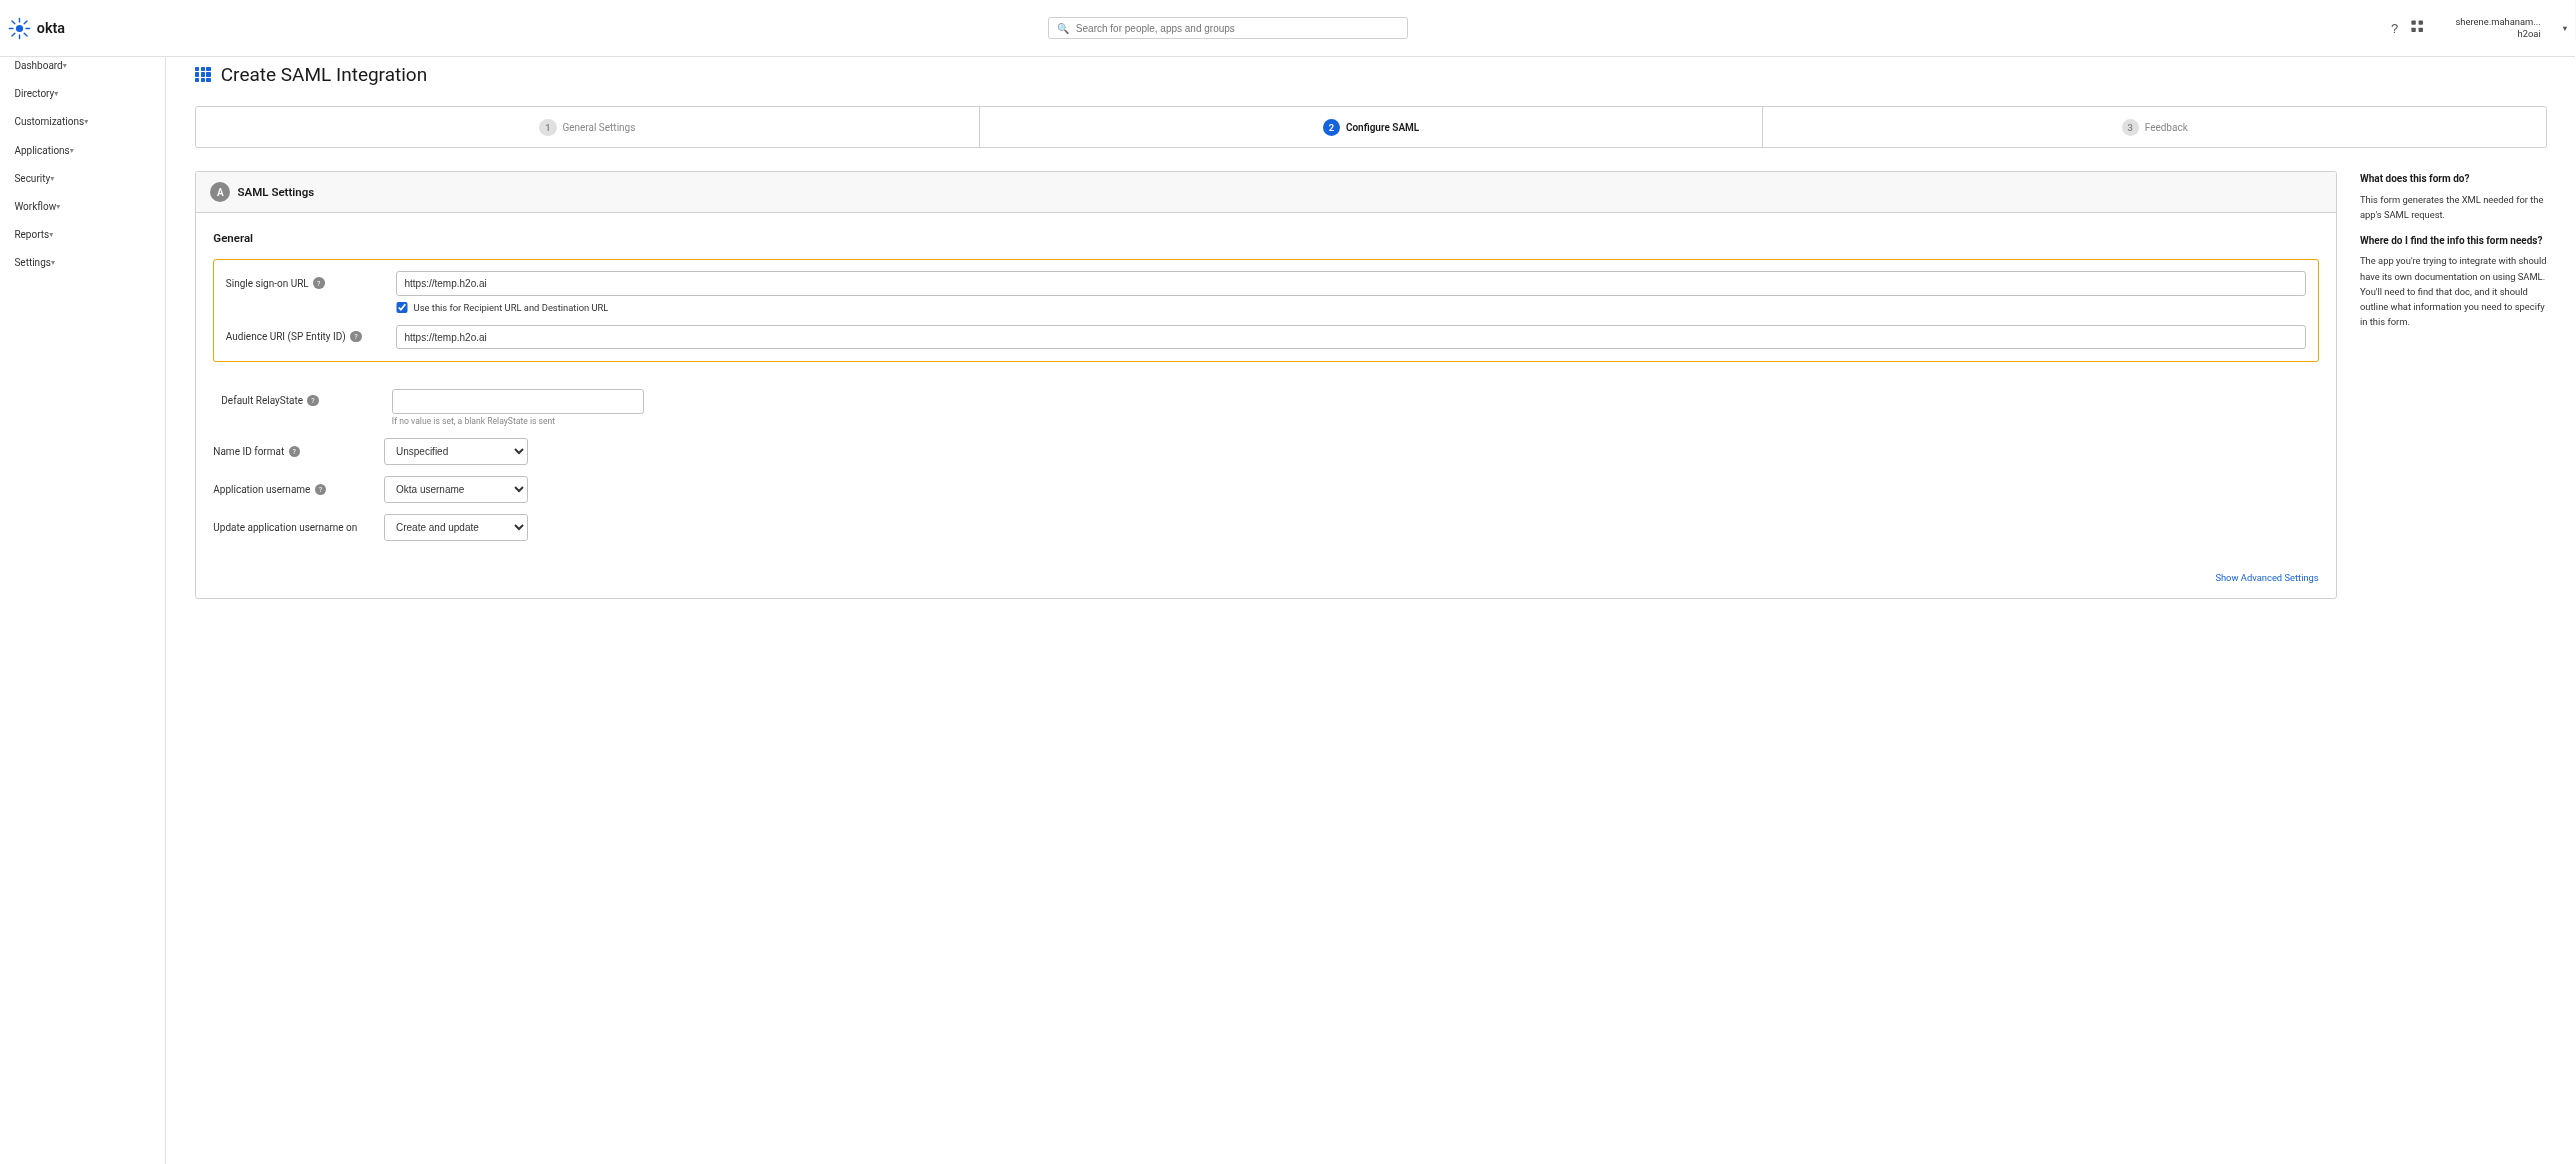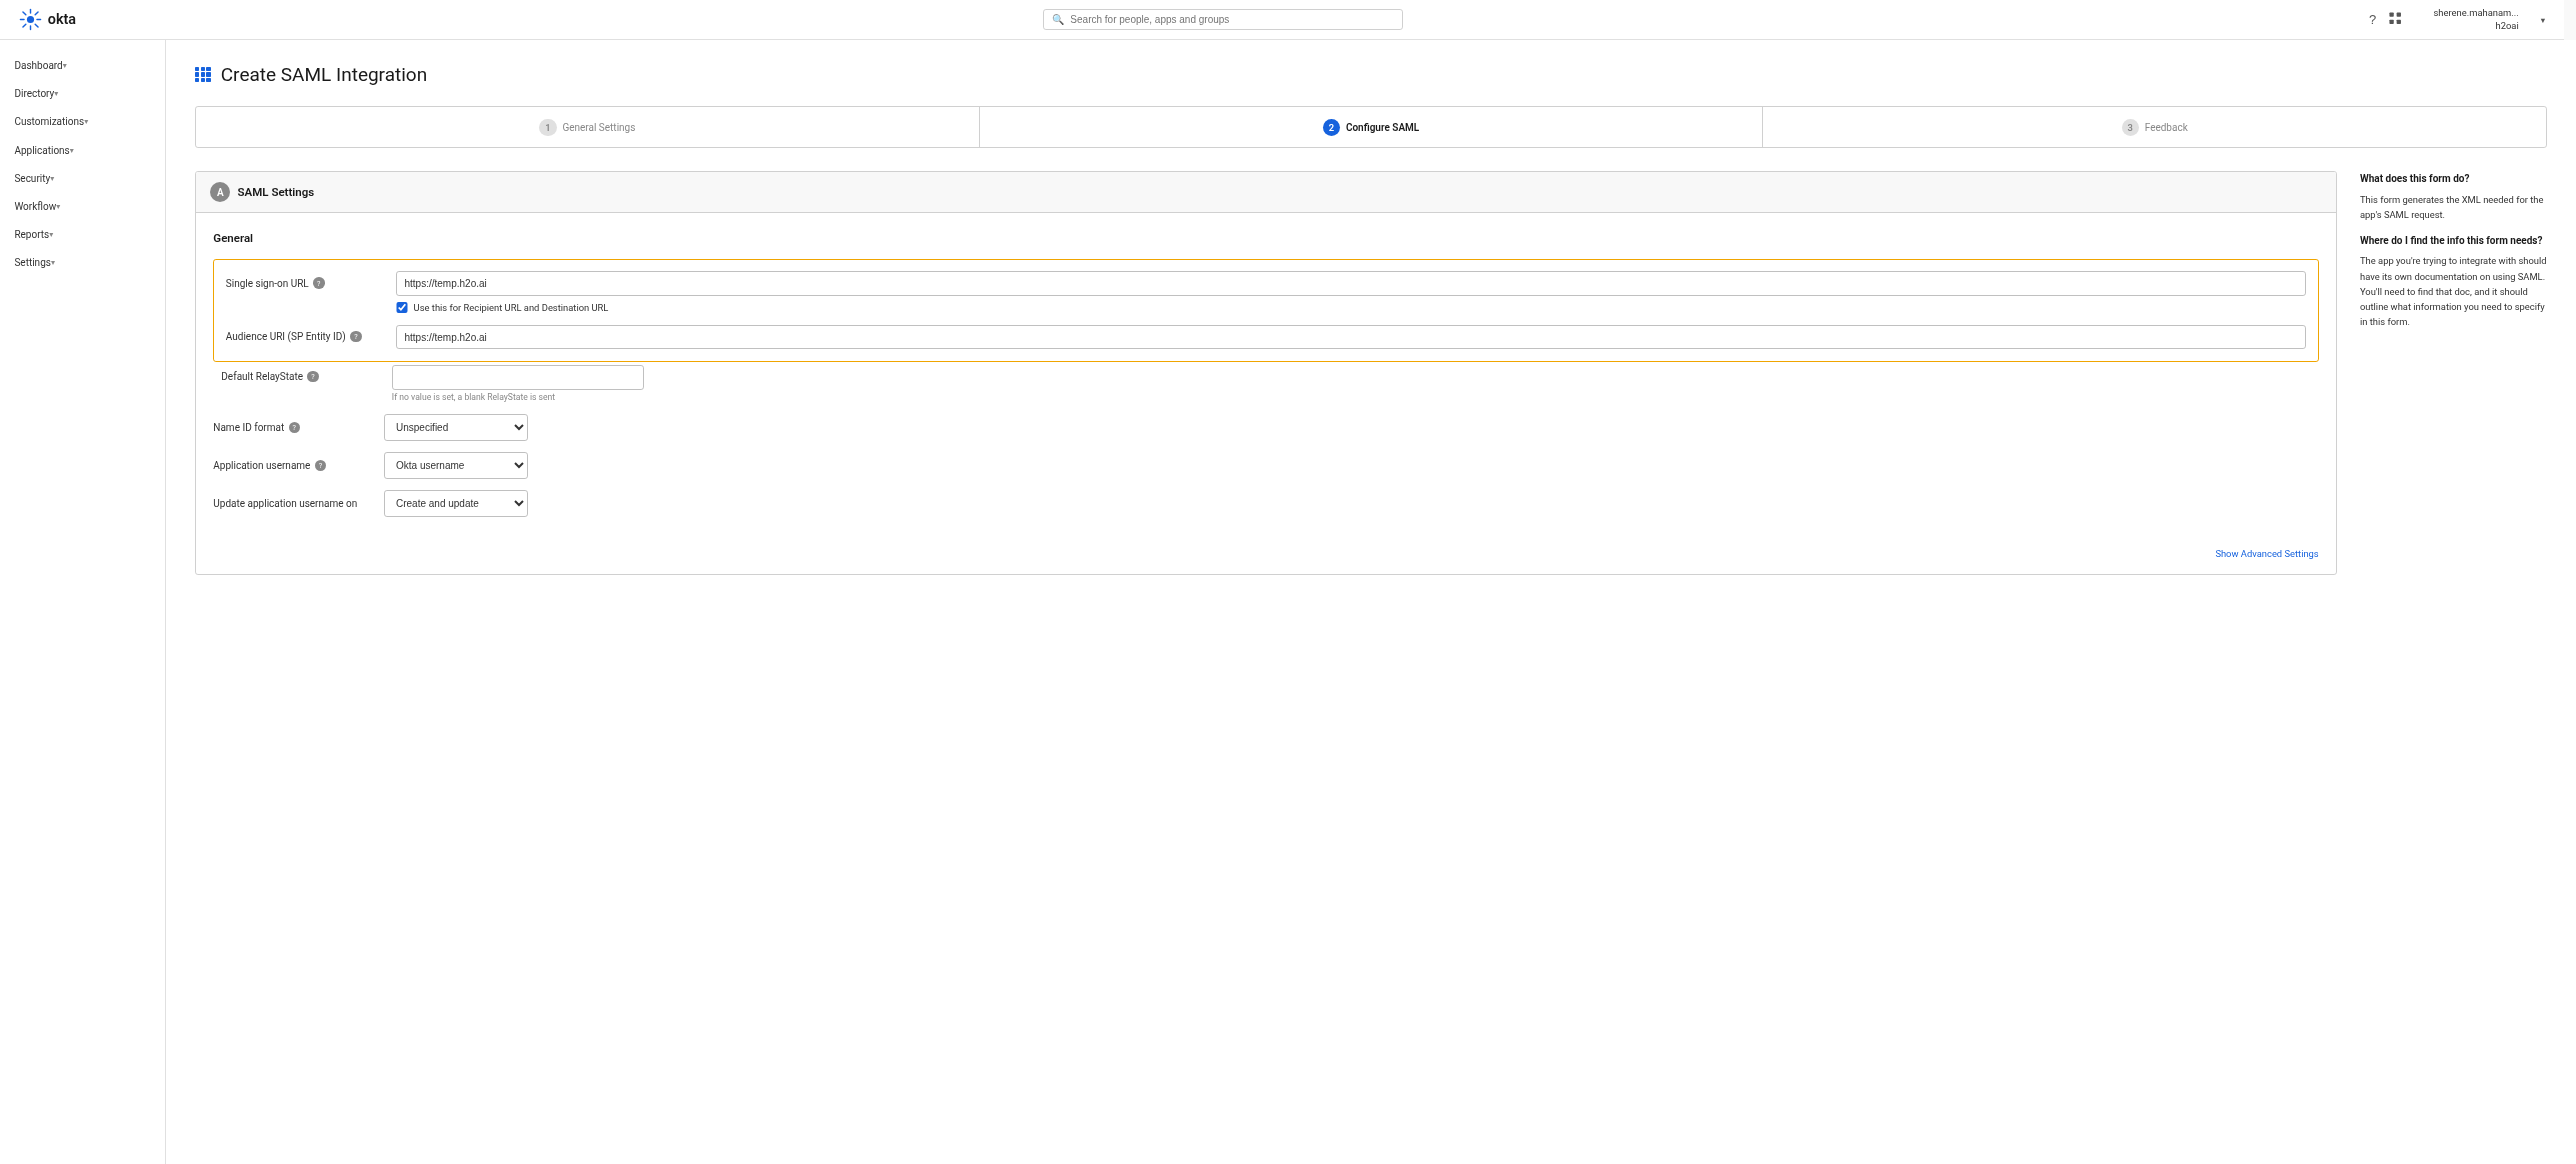--- a/index.html
+++ b/index.html
@@ -2,21 +2,21 @@
 <html style="font-size:11.5px"><head>
   <meta charset="utf-8">
   <style>
     * { box-sizing: border-box; margin: 0; padding: 0; }
     body { font-family: -apple-system, BlinkMacSystemFont, 'Segoe UI', Roboto, sans-serif; background: #f9f9f9; color: #333; font-size: 10px; }
 
     
     .top-nav {
       display: flex; align-items: center; justify-content: space-between;
       background: #fff; border-bottom: 0.7px solid #e0e0e0;
-      padding: 0 19px; height: 40px; position: fixed; top: 0; left: 0; right: 12px; z-index: 100;
+      padding: 0 8px; height: 57px; position: fixed; top: 0; left: 0; right: 1px; z-index: 100;
     }
     .nav-left { display: flex; align-items: center; gap: 5.8px; }
     .okta-logo { display: flex; align-items: center; gap: 5.8px; }
     .okta-logo-icon { width: 23px; height: 23px; }
     .okta-logo-text { font-size: 14.4px; font-weight: 600; color: #1a1a1a; }
     .nav-search { display: flex; align-items: center; flex: 1; max-width: 360px; margin: 0 auto; }
     .search-box {
       display: flex; align-items: center; gap: 5.8px;
       border: 0.7px solid #d0d0d0; border-radius: 2.9px;
       padding: 4.3px 8.6px; background: #fff; width: 100%;
@@ -84,21 +84,21 @@
       color: #fff; display: flex; align-items: center; justify-content: center;
       font-size: 10px; font-weight: 600;
     }
     .form-card-title { font-size: 11.5px; font-weight: 600; color: #1a1a1a; }
     .form-body { padding: 17.3px 17.3px 11.5px; }
     .section-title { font-size: 11.5px; font-weight: 600; color: #1a1a1a; margin-bottom: 14.4px; }
 
     
     .highlighted-group {
       border: 1.4px solid #f0a500; border-radius: 2.9px; padding: 11.5px;
-      margin-bottom: 3px;
+      margin-bottom: 27px;
     }
     .form-row { display: flex; align-items: flex-start; margin-bottom: 11.5px; gap: 11.5px; }
     .form-row:last-child { margin-bottom: 0; }
     .form-label { min-width: 159px; font-size: 10px; color: #333; display: flex; align-items: center; gap: 4.3px; padding-top: 5.8px; }
     .help-icon { width: 11.5px; height: 11.5px; border-radius: 50%; background: #888; color: #fff; font-size: 7.2px; display: inline-flex; align-items: center; justify-content: center; cursor: pointer; flex-shrink: 0; }
     .form-input-area { flex: 1; }
     .text-input {
       width: 100%; border: 0.7px solid #c0c0c0; border-radius: 2.9px;
       padding: 5.8px 7.2px; font-size: 10px; outline: none; color: #333;
     }

